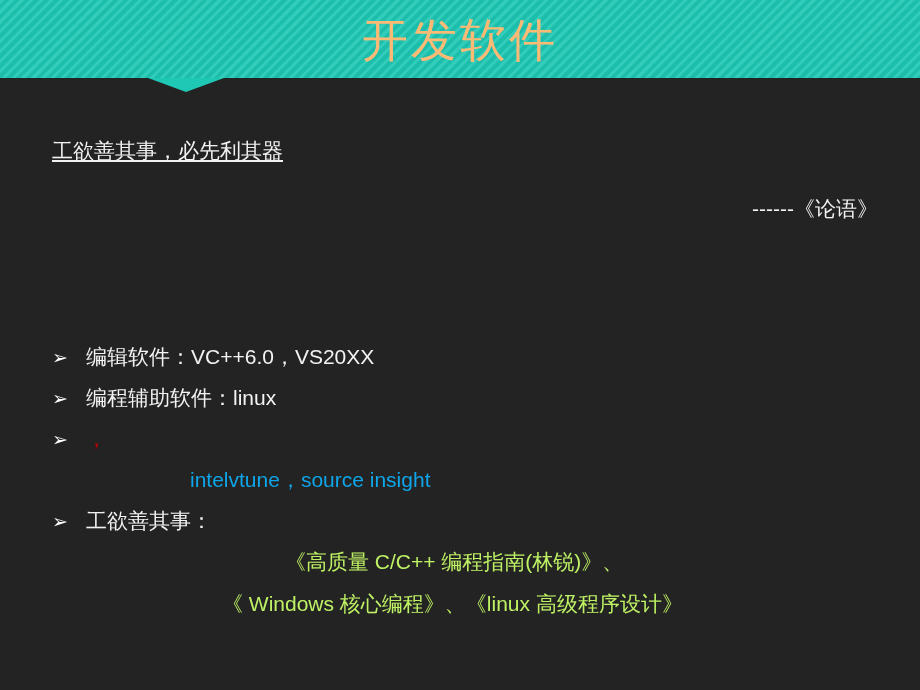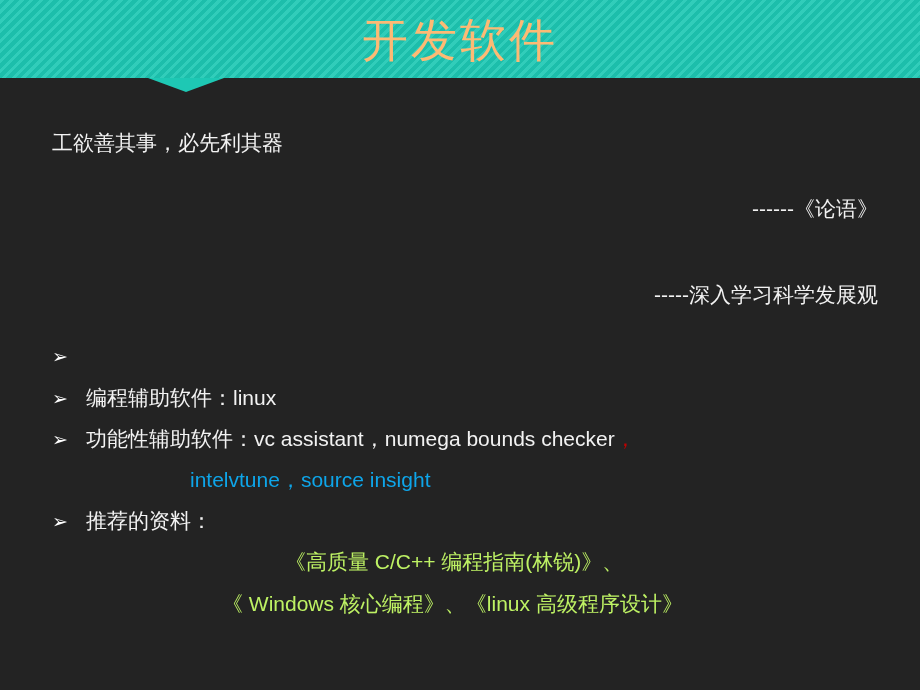--- a/index.html
+++ b/index.html
@@ -142,43 +142,42 @@
 <body>
 
 <div id="slide">
 
   <div id="header-band"></div>
   <div id="header-notch"></div>
   <div id="slide-title">开发软件</div>
 
   <div id="body-area">
 
-    <div class="line quote-line" style="top:52px;">工欲善其事，必先利其器</div>
+    <div class="line quote-line" style="top:60px;text-decoration:underline;">工欲善其事，必先利其器</div>
     <div class="line attrib-line" style="top:118px;">------《论语》</div>
 
-    <div class="line attrib-line" style="top:204px;">-----深入学习科学发展观</div>
 
     <div class="bullet-row" style="top:266px;">
       <span class="bullet-marker">➢</span>
+      <span class="bullet-text">编辑软件：VC++6.0，VS20XX</span>
     </div>
 
     <div class="bullet-row" style="top:307px;">
       <span class="bullet-marker">➢</span>
       <span class="bullet-text">编程辅助软件：linux</span>
     </div>
 
     <div class="bullet-row" style="top:348px;">
       <span class="bullet-marker">➢</span>
-      <span class="bullet-text">功能性辅助软件：vc assistant，numega bounds checker</span>
         <span class="red-mark">，</span>
     </div>
     <div class="cont-line" style="left:190px; top:389px;">intelvtune，source insight</div>
 
     <div class="bullet-row" style="top:430px;">
       <span class="bullet-marker">➢</span>
-      <span class="bullet-text">推荐的资料：</span>
+      <span class="bullet-text">工欲善其事：</span>
     </div>
 
     <div class="center-line" style="left:285px; top:471px;">《高质量 C/C++ 编程指南(林锐)》、</div>
     <div class="center-line" style="left:222px; top:513px;">《 Windows 核心编程》、《linux 高级程序设计》</div>
 
   </div>
 </div>
 
 </body></html>

